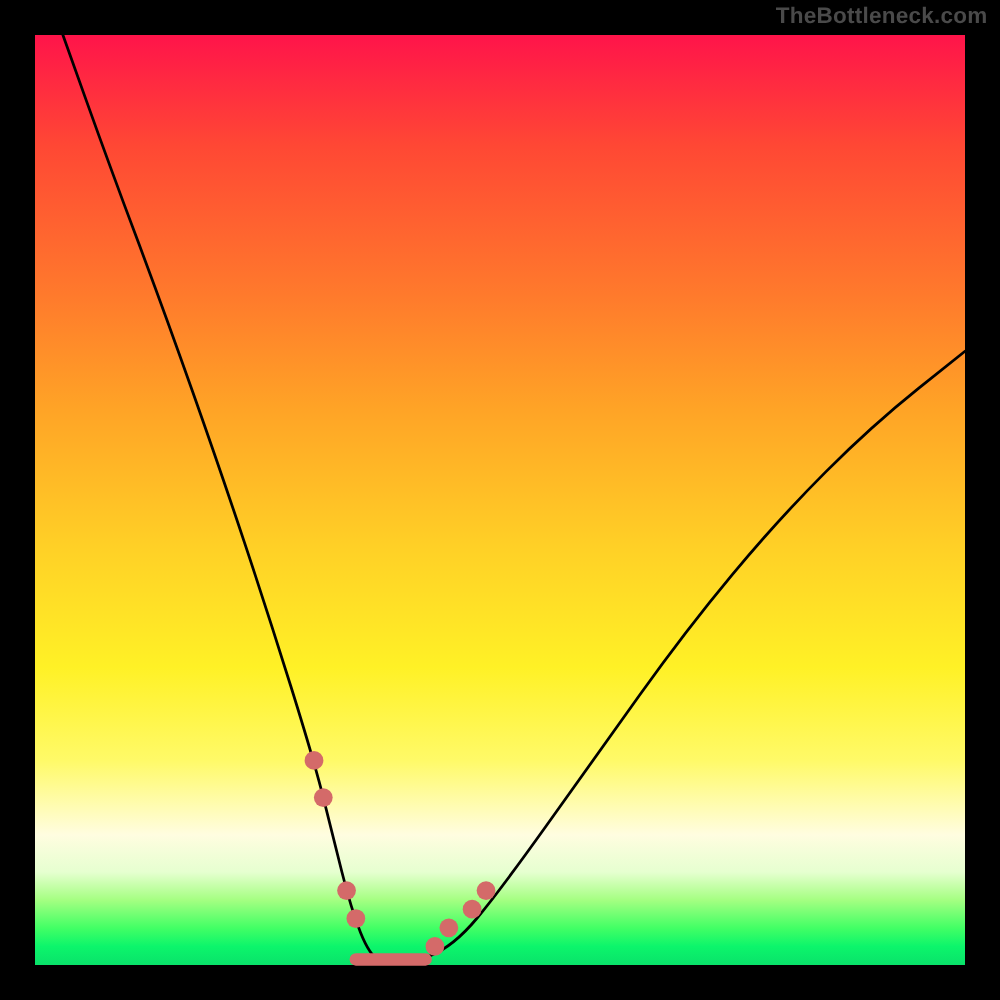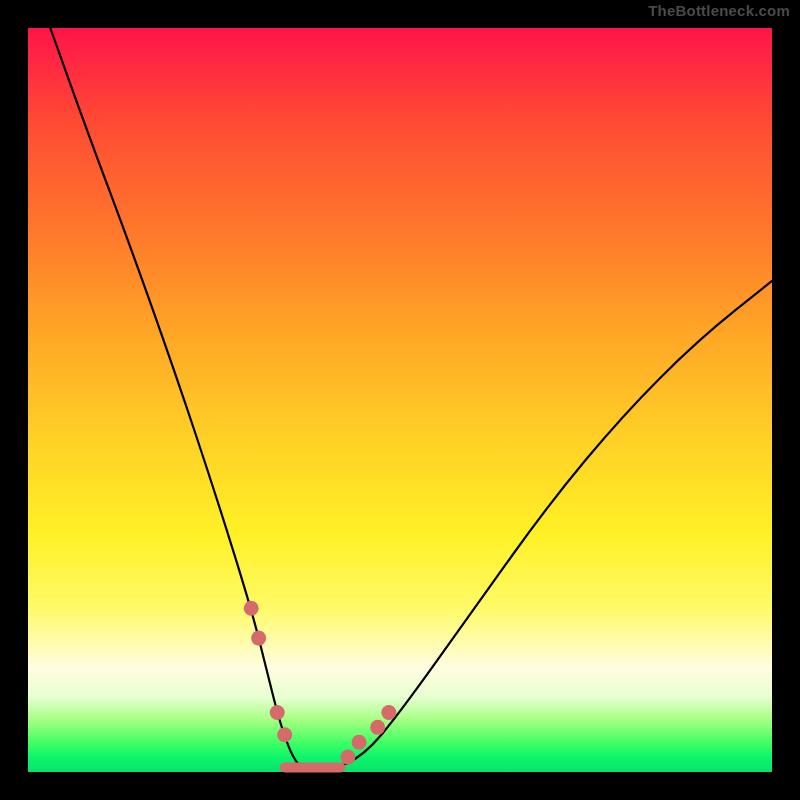--- a/index.html
+++ b/index.html
@@ -15,21 +15,21 @@
     position: relative;
     width: 800px;
     height: 800px;
     background: #000;
   }
   .watermark {
     position: absolute;
     top: 2px;
     right: 10px;
     color: #4a4a4a;
-    font-size: 15px;
+    font-size: 18px;
     font-weight: 600;
     letter-spacing: 0.2px;
     z-index: 10;
   }
   .plot {
     position: absolute;
     left: 28px;
     top: 28px;
     width: 744px;
     height: 744px;

